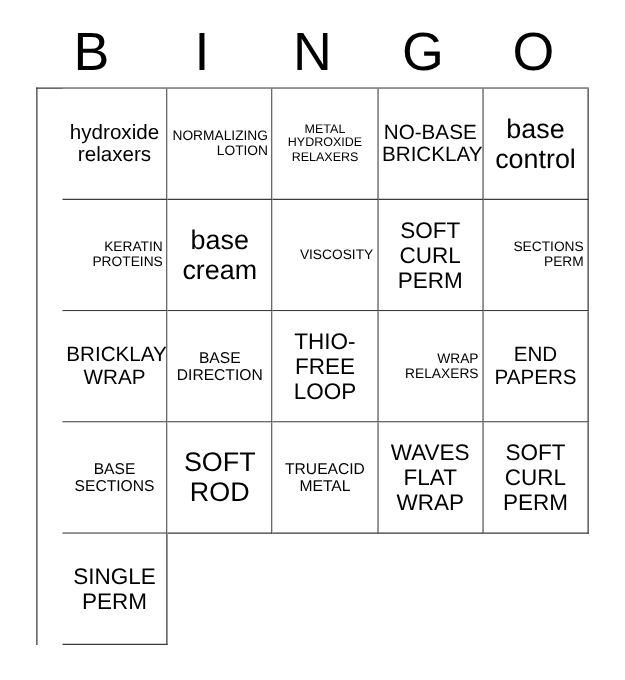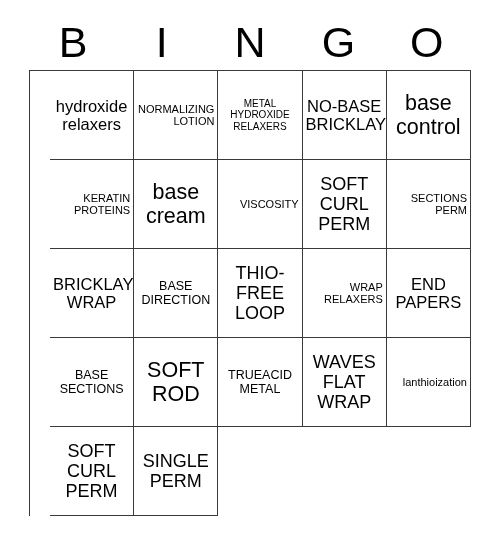--- a/index.html
+++ b/index.html
@@ -179,23 +179,20 @@
         <span class="cell-text fs-sm">TRUEACID
 METAL</span>
       </div>
 
     <div class="cell">
         <span class="cell-text fs-lg">WAVES
 FLAT
 WRAP</span>
       </div>
     <div class="cell">
-        <span class="cell-text fs-xs">lanthioization</span>
-      </div>
-    <div class="cell">
         <span class="cell-text fs-lg">SOFT
 CURL
 PERM</span>
       </div>
     <div class="cell">
         <span class="cell-text fs-lg">SINGLE
 PERM</span>
       </div>
 
   </div>

